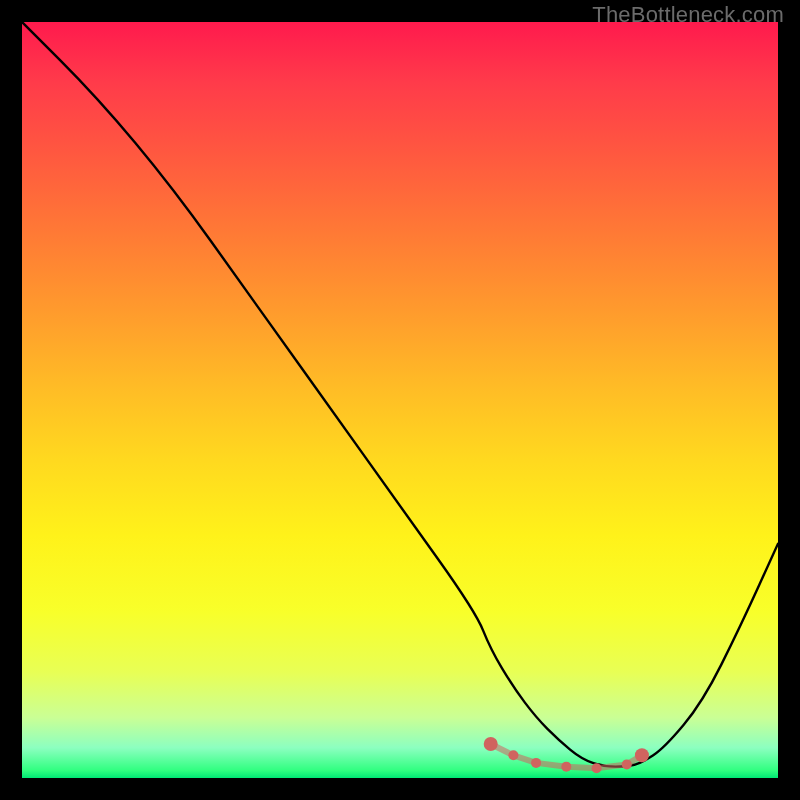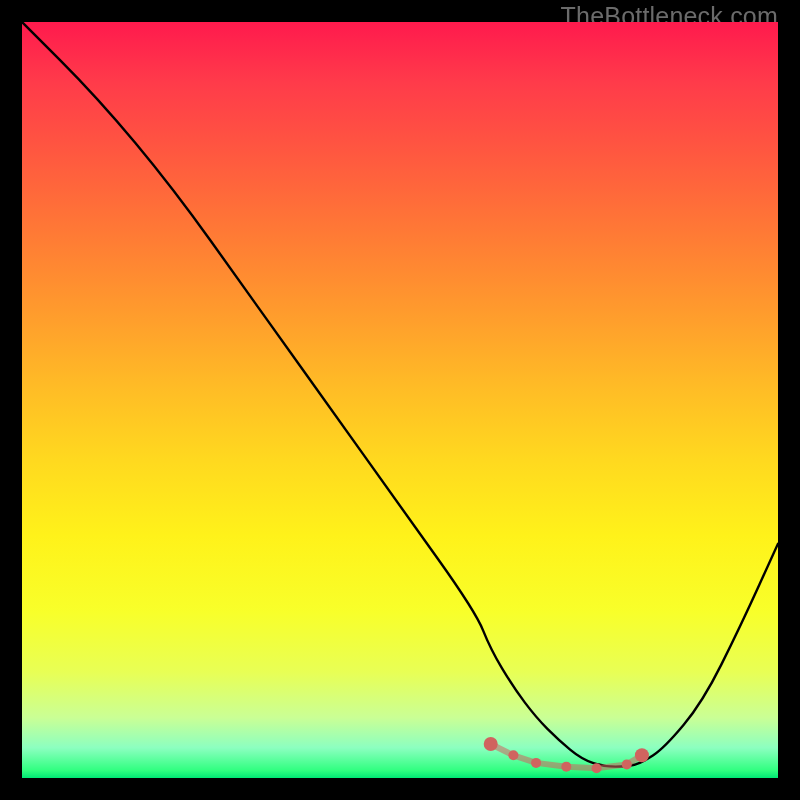--- a/index.html
+++ b/index.html
@@ -52,23 +52,23 @@
   svg.curve {
     position: absolute;
     left: 0;
     top: 0;
     width: 756px;
     height: 756px;
   }
   .watermark {
     position: absolute;
     top: 2px;
-    right: 22px;
+    right: 16px;
     color: #6b6b6b;
-    font-size: 25px;
+    font-size: 22px;
     letter-spacing: 0.2px;
     user-select: none;
   }
 </style>
 </head>
 <body>
 
 <div class="watermark">TheBottleneck.com</div>
 
 <div class="frame">

